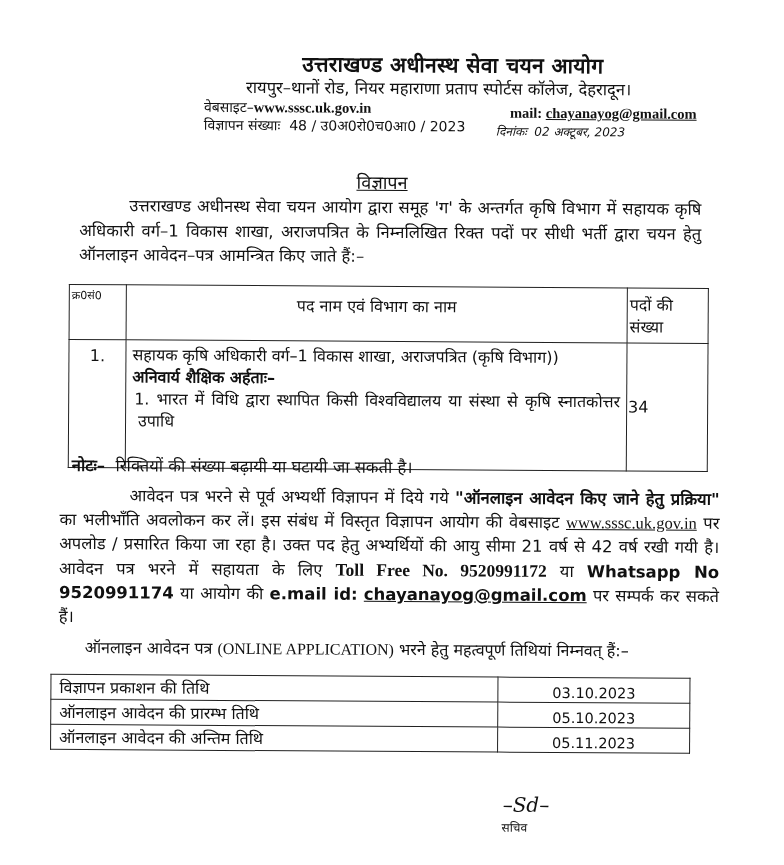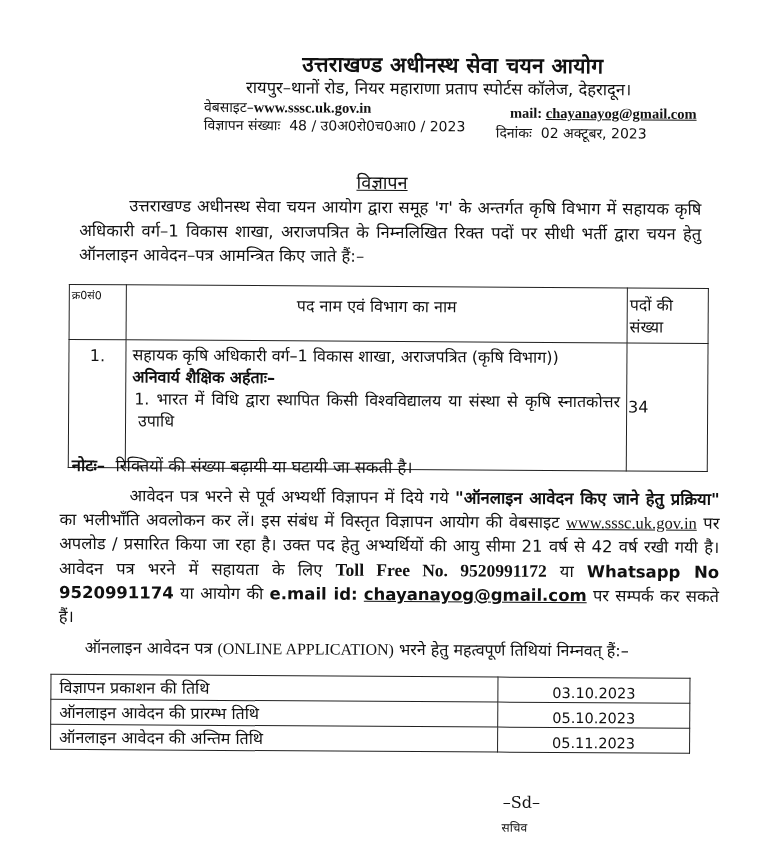--- a/index.html
+++ b/index.html
@@ -10,21 +10,21 @@
 
     
     .logo { position:absolute; left:70px; top:48px; width:106px; height:100px; }
     .org-title { position:absolute; left:300px; top:50px; font-size:21px; font-weight:bold; letter-spacing:0.3px; }
     .org-address { position:absolute; left:244px; top:76px; font-size:16.5px; }
     .website-line { position:absolute; left:202px; top:98px; font-size:14px; }
     .website-line .url { font-family:"Liberation Serif", serif; font-weight:bold; font-size:14.5px; }
     .mail-line { position:absolute; left:508px; top:104px; font-size:14.5px; font-family:"Liberation Serif", serif; font-weight:bold; }
     .mail-line .email { text-decoration:underline; }
     .ref-line { position:absolute; left:202px; top:116px; font-size:14px; }
-    .date-line { position:absolute; left:494px; top:122px; font-size:14px; }
+    .date-line { position:absolute; left:494px; top:122px; font-size:12px;font-style:italic; }
 
     
     .ad-title { position:absolute; left:355px; top:170px; font-size:18px; text-decoration:underline;text-align:center; }
 
     
     .para { position:absolute; left:78px; width:622px; font-size:16.5px; line-height:24.5px; text-align:justify; }
     .para1 { top:196px; text-indent:50px; }
     .para2 { top:486px; left:60px; width:660px; text-indent:70px; line-height:24px; }
     .para2 b { font-family:"DejaVu Sans", sans-serif; }
     .para2 .serif-bold { font-family:"Liberation Serif", serif; font-weight:bold; font-size:17.5px; }
@@ -47,21 +47,21 @@
     .posts-table .sub { font-weight:bold; }
     .posts-table .qual { padding-left:6px; text-indent:-4px; }
 
     
     .dates-table { position:absolute; left:52px; top:676px; width:640px; font-size:16px; }
     .dates-table td { border:1.3px solid #222; padding:1px 8px; height:20px; }
     .dates-table td.lbl { width:430px; }
     .dates-table td.val { text-align:center; font-size:14.5px; vertical-align:bottom; }
 
     
-    .sign { position:absolute; left:505px; top:792px; font-size:16px; font-family:"DejaVu Serif", serif; }
+    .sign { position:absolute; left:505px; top:792px; font-size:20px; font-family:"DejaVu Serif", serif; font-style:italic; }
     .sign-title { position:absolute; left:504px; top:818px; font-size:12px; }
   </style>
 </head>
 <body>
 
 <div class="page">
 
 
   <div class="org-title">उत्तराखण्ड अधीनस्थ सेवा चयन आयोग</div>
   <div class="org-address">रायपुर–थानों रोड, नियर महाराणा प्रताप स्पोर्टस कॉलेज, देहरादून।</div>

